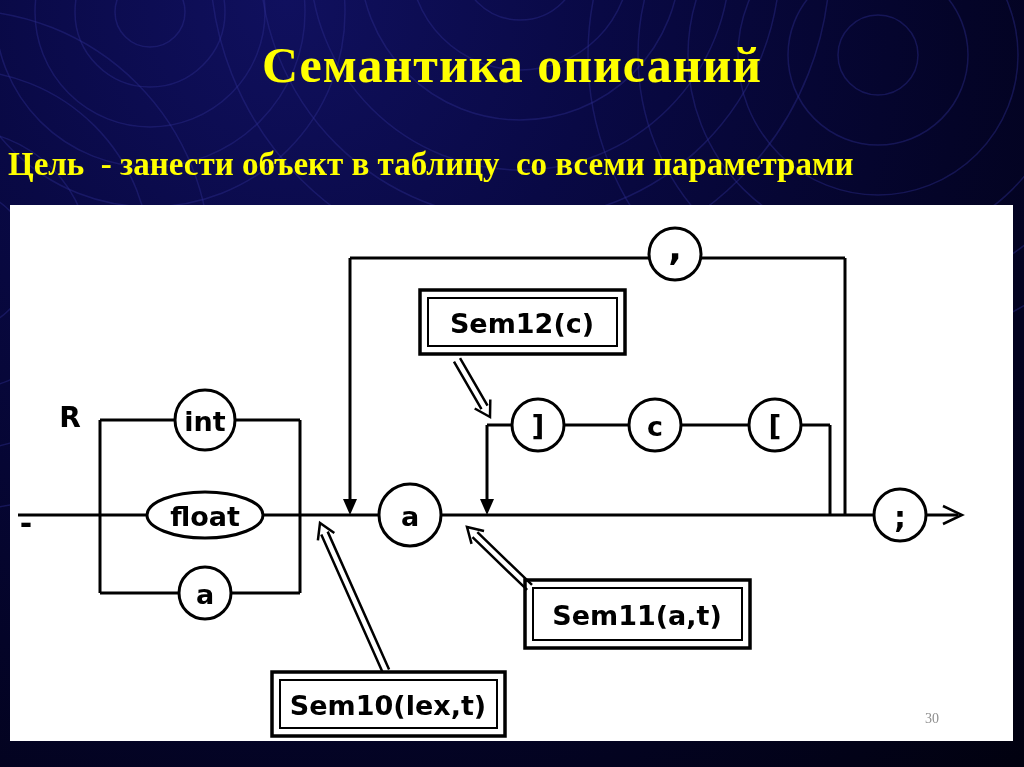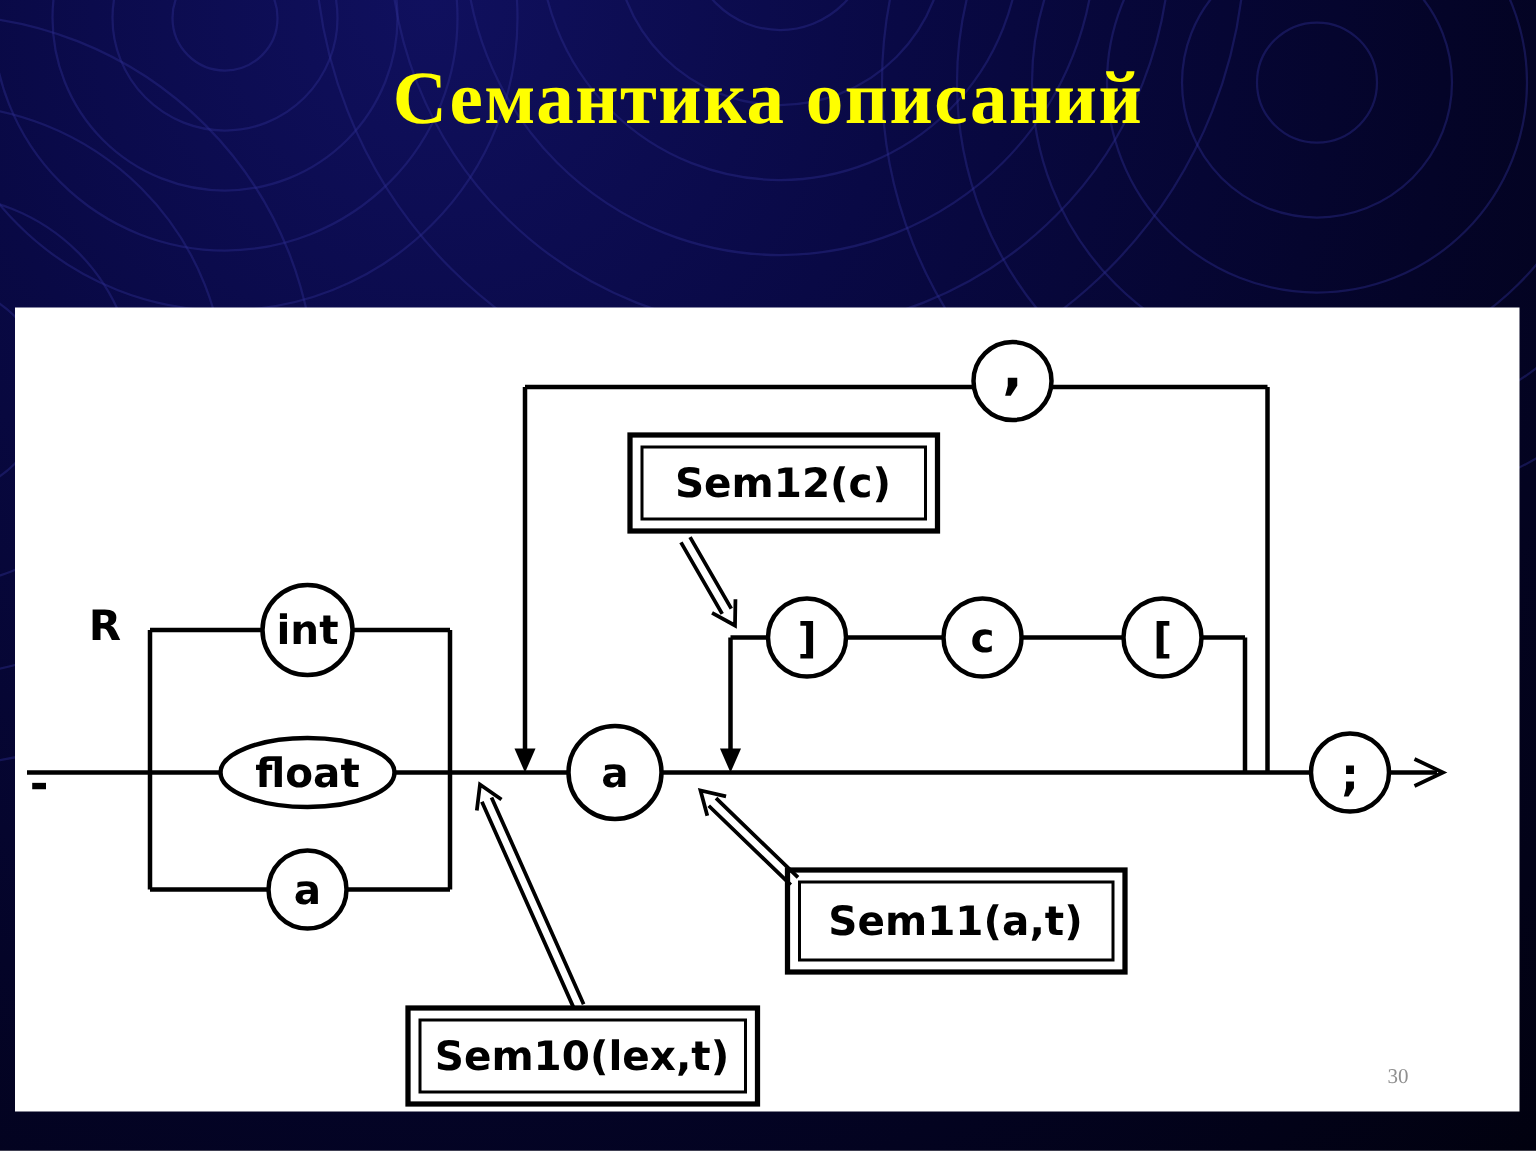--- a/index.html
+++ b/index.html
@@ -69,20 +69,21 @@
       <g>
         <circle cx="-40" cy="260" r="70"></circle>
           <circle cx="-40" cy="260" r="130"></circle>
         <circle cx="-40" cy="260" r="190"></circle>
           <circle cx="-40" cy="260" r="250"></circle>
       </g>
     </g>
   </svg>
 
   <div class="title">Семантика описаний</div>
+  <div class="subtitle">Цель  - занести объект в таблицу  со всеми параметрами</div>
 
   <div class="panel">
     <svg class="diagram" viewBox="0 0 1003 536">
 
       <g stroke="#000000" stroke-width="3" fill="none">
         <line x1="8" y1="310" x2="948" y2="310"></line>
         <path d="M 933 301 L 952 310 L 933 319" stroke-width="2.5"></path>
 
         <line x1="90" y1="215" x2="90" y2="388"></line>
         <line x1="290" y1="215" x2="290" y2="388"></line>

